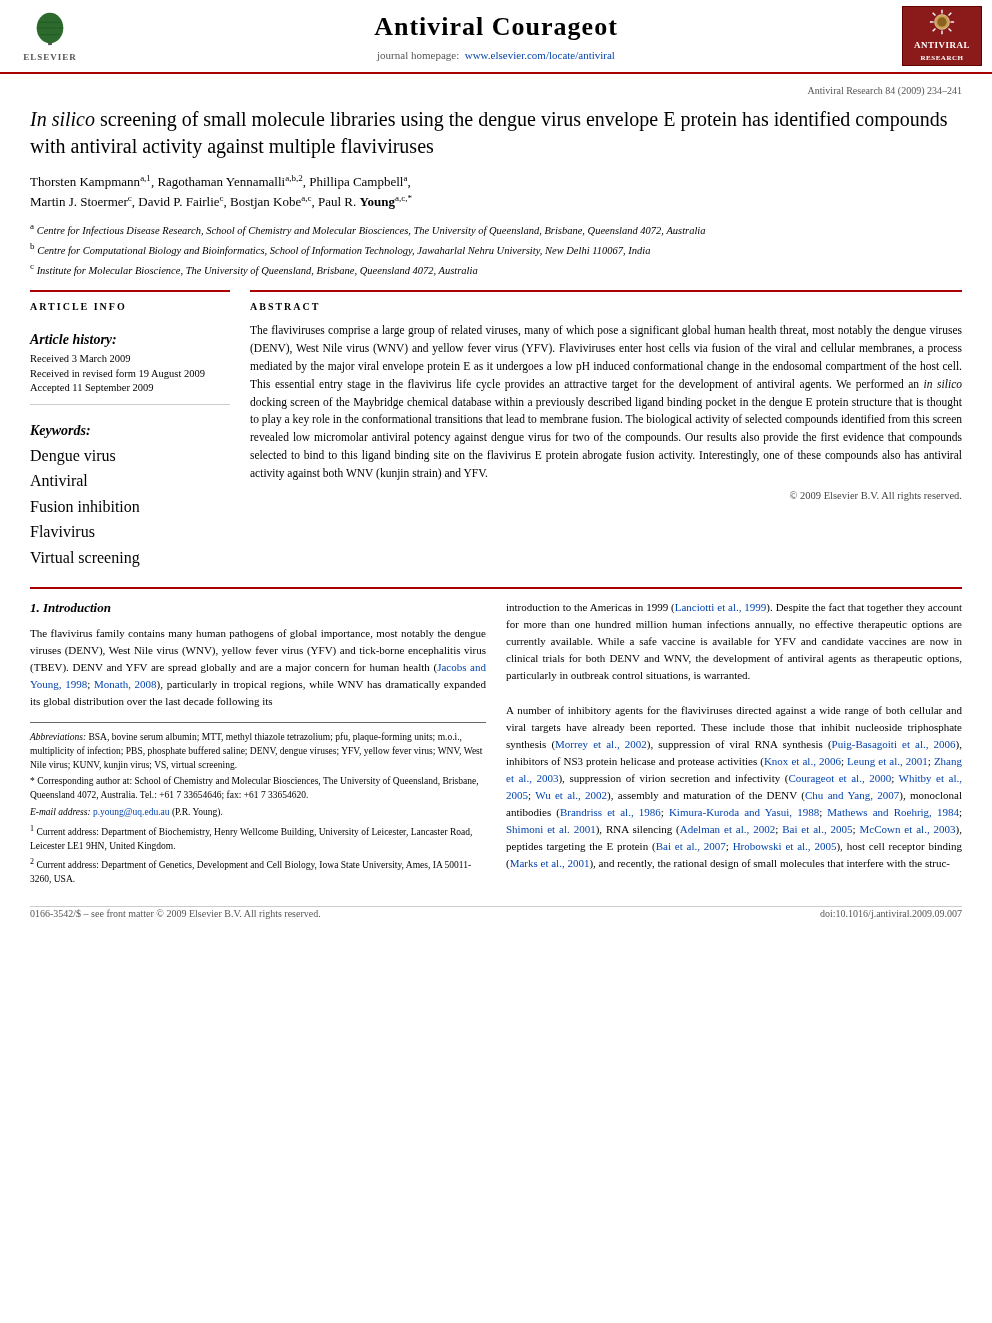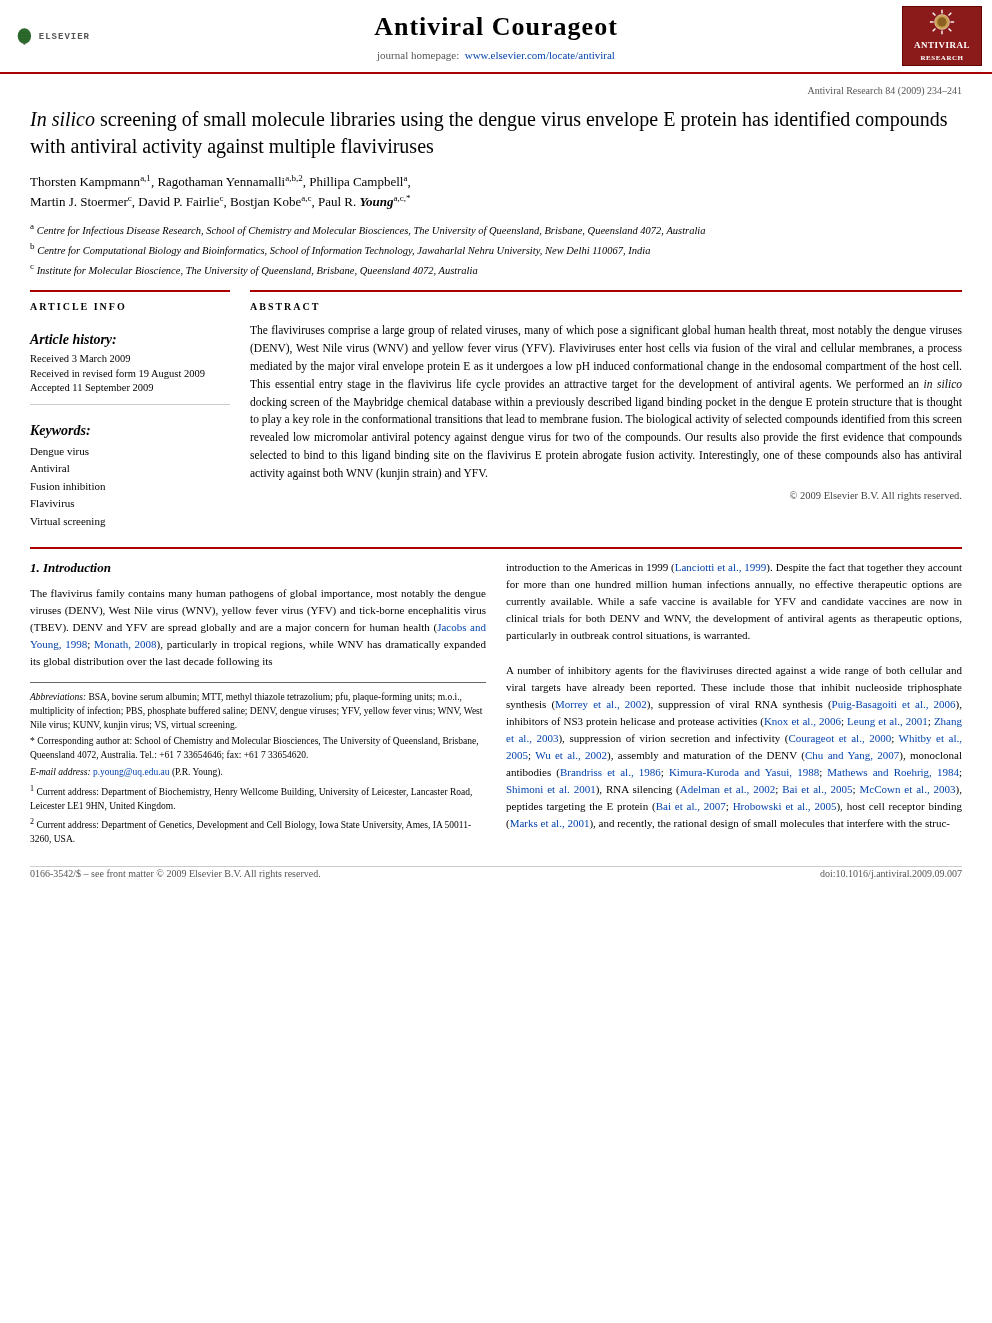--- a/index.html
+++ b/index.html
@@ -30,24 +30,23 @@
     .journal-banner {
       display: flex;
       align-items: center;
       justify-content: space-between;
       padding: 6px 10px;
     }
     .elsevier-logo {
       width: 80px;
       height: 55px;
       display: flex;
-      flex-direction: row;
+      flex-direction: column;
       align-items: center;
       justify-content: space-between;
-      font-family: Liberation Mono, monospace;
     }
     .elsevier-tree {
       width: 60px;
       height: 38px;
     }
     .elsevier-text {
       font-size: 9px;
       font-weight: bold;
       color: #555;
       letter-spacing: 1px;
@@ -173,21 +172,21 @@
       font-style: italic;
       font-weight: bold;
       margin-top: 16px;
       margin-bottom: 2px;
     }
     .info-value {
       font-size: 10.5px;
       line-height: 1.4;
     }
     .keywords-list {
-      font-size: 11px;
+      font-size: 16px;
       line-height: 1.6;
     }
     .divider-line {
       border: none;
       border-top: 1px solid #ccc;
       margin: 8px 0;
     }
 
     
     .abstract-text {
@@ -316,21 +315,21 @@
 <div class="content-area">
 
   <div style="font-size:10px;color:#555;text-align:right;margin-bottom:8px;">Antiviral Research 84 (2009) 234–241</div>
 
   <div class="article-title">
     <em>In silico</em><span class="normal"> screening of small molecule libraries using the dengue virus envelope E protein has identified compounds with antiviral activity against multiple flaviviruses</span>
   </div>
 
   <div class="authors">
     Thorsten Kampmann<sup>a,1</sup>, Ragothaman Yennamalli<sup>a,b,2</sup>, Phillipa Campbell<sup>a</sup>,<br>
-    Martin J. Stoermer<sup>c</sup>, David P. Fairlie<sup>c</sup>, Bostjan Kobe<sup>a,c</sup>, Paul R. <span style="font-weight:bold;font-style:italic;">Young</span><sup>a,c,*</sup>
+    Martin J. Stoermer<sup>c</sup>, David P. Fairlie<sup>c</sup>, Bostjan Kobe<sup>a,c</sup>, Paul R. <span style="font-weight:bold;">Young</span><sup>a,c,*</sup>
   </div>
 
   <div class="affiliations">
     <div class="aff-item">
       <sup>a</sup> <em>Centre for Infectious Disease Research, School of Chemistry and Molecular Biosciences, The University of Queensland, Brisbane, Queensland 4072, Australia</em>
     </div>
     <div class="aff-item">
       <sup>b</sup> <em>Centre for Computational Biology and Bioinformatics, School of Information Technology, Jawaharlal Nehru University, New Delhi 110067, India</em>
     </div>
     <div class="aff-item">

